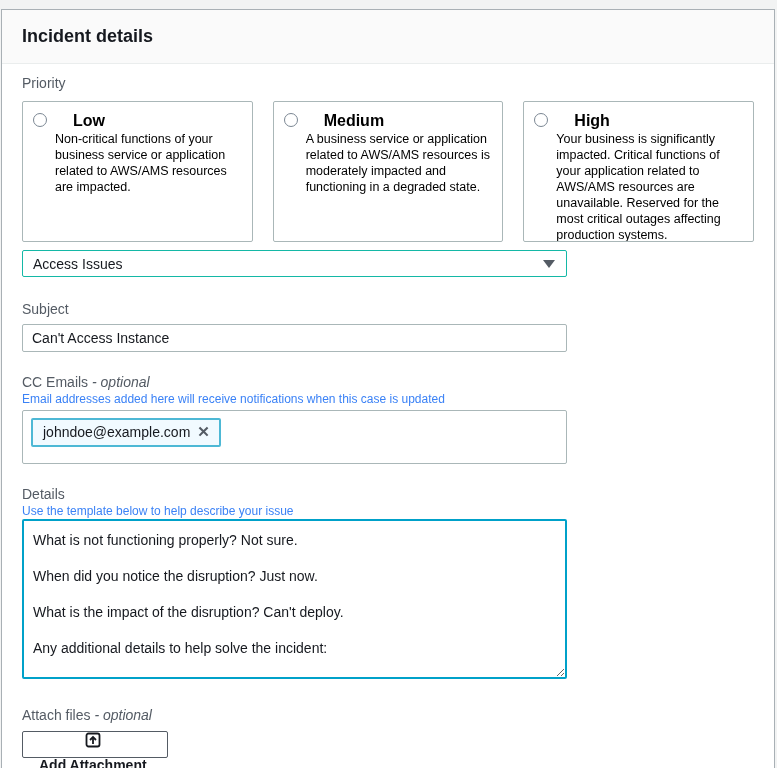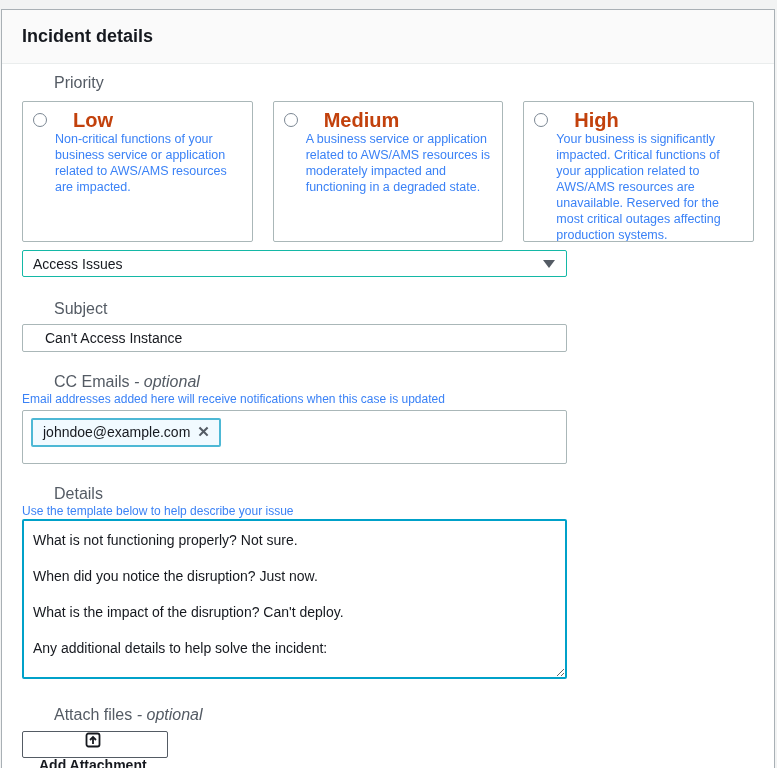--- a/index.html
+++ b/index.html
@@ -23,21 +23,21 @@
     border-bottom: 1px solid #eaeded;
     display: flex; align-items: center;
     padding: 0 20px;
   }
   .panel-title {
     font-size: 18px; font-weight: bold; color: #16191f;
   }
   .content { padding: 9px 20px 0 20px; }
 
   .field-label {
-    font-size: 16px; color: #545b64; line-height: 20px; margin-left: 32px;
+    font-size: 14px; color: #545b64; line-height: 20px;
   }
   .field-label em { font-style: italic; color: #545b64; }
   .field-desc {
     font-size: 12px; color: #3b82f6; line-height: 15px;
   }
 
   
   .priority-label { margin-bottom: 8px; }
   .priority-cards {
     display: flex; gap: 20px; margin-bottom: 8px; position: relative;
@@ -51,25 +51,25 @@
     overflow: hidden;
     position: relative;
     cursor: pointer;
   }
   .radio-circle {
     width: 14px; height: 14px; flex: none;
     border: 1px solid #7b8793; border-radius: 50%;
     background: #fff; margin-top: 2px;
   }
   .card-title {
-    font-size: 20px; font-weight: bold; color: #c2410c;
+    font-size: 16px; font-weight: bold; color: #000000;
     line-height: 19px; margin-bottom: 1px; padding-left: 18px;
   }
   .card-desc {
-    font-size: 12.5px; color: #3b82f6; line-height: 16px;
+    font-size: 12.5px; color: #000000; line-height: 16px;
   }
 
   
   .select {
     width: 545px; height: 27px;
     border: 1px solid #14b8a6; border-radius: 2px;
     display: flex; align-items: center; justify-content: space-between;
     padding: 0 11px 0 10px;
     cursor: pointer; background: #fff;
   }
@@ -83,21 +83,21 @@
 
   .section-subject { margin-top: 22px; }
   .section-cc { margin-top: 20px; }
   .section-details { margin-top: 20px; }
   .section-attach { margin-top: 26px; }
 
   .text-input {
     display: block;
     width: 545px; height: 28px; margin-top: 5px;
     border: 1px solid #aab7b8; border-radius: 2px;
-    padding: 0 22px; font-size: 14px; color: #16191f;
+    padding: 0 9px; font-size: 14px; color: #16191f;
     font-family: "Liberation Sans", sans-serif;
     outline: none; background: #fff;
   }
 
   .cc-box {
     width: 545px; min-height: 54px; margin-top: 3px;
     border: 1px solid #aab7b8; border-radius: 2px;
     padding: 7px 8px; background: #fff; cursor: text;
   }
   .email-token {

